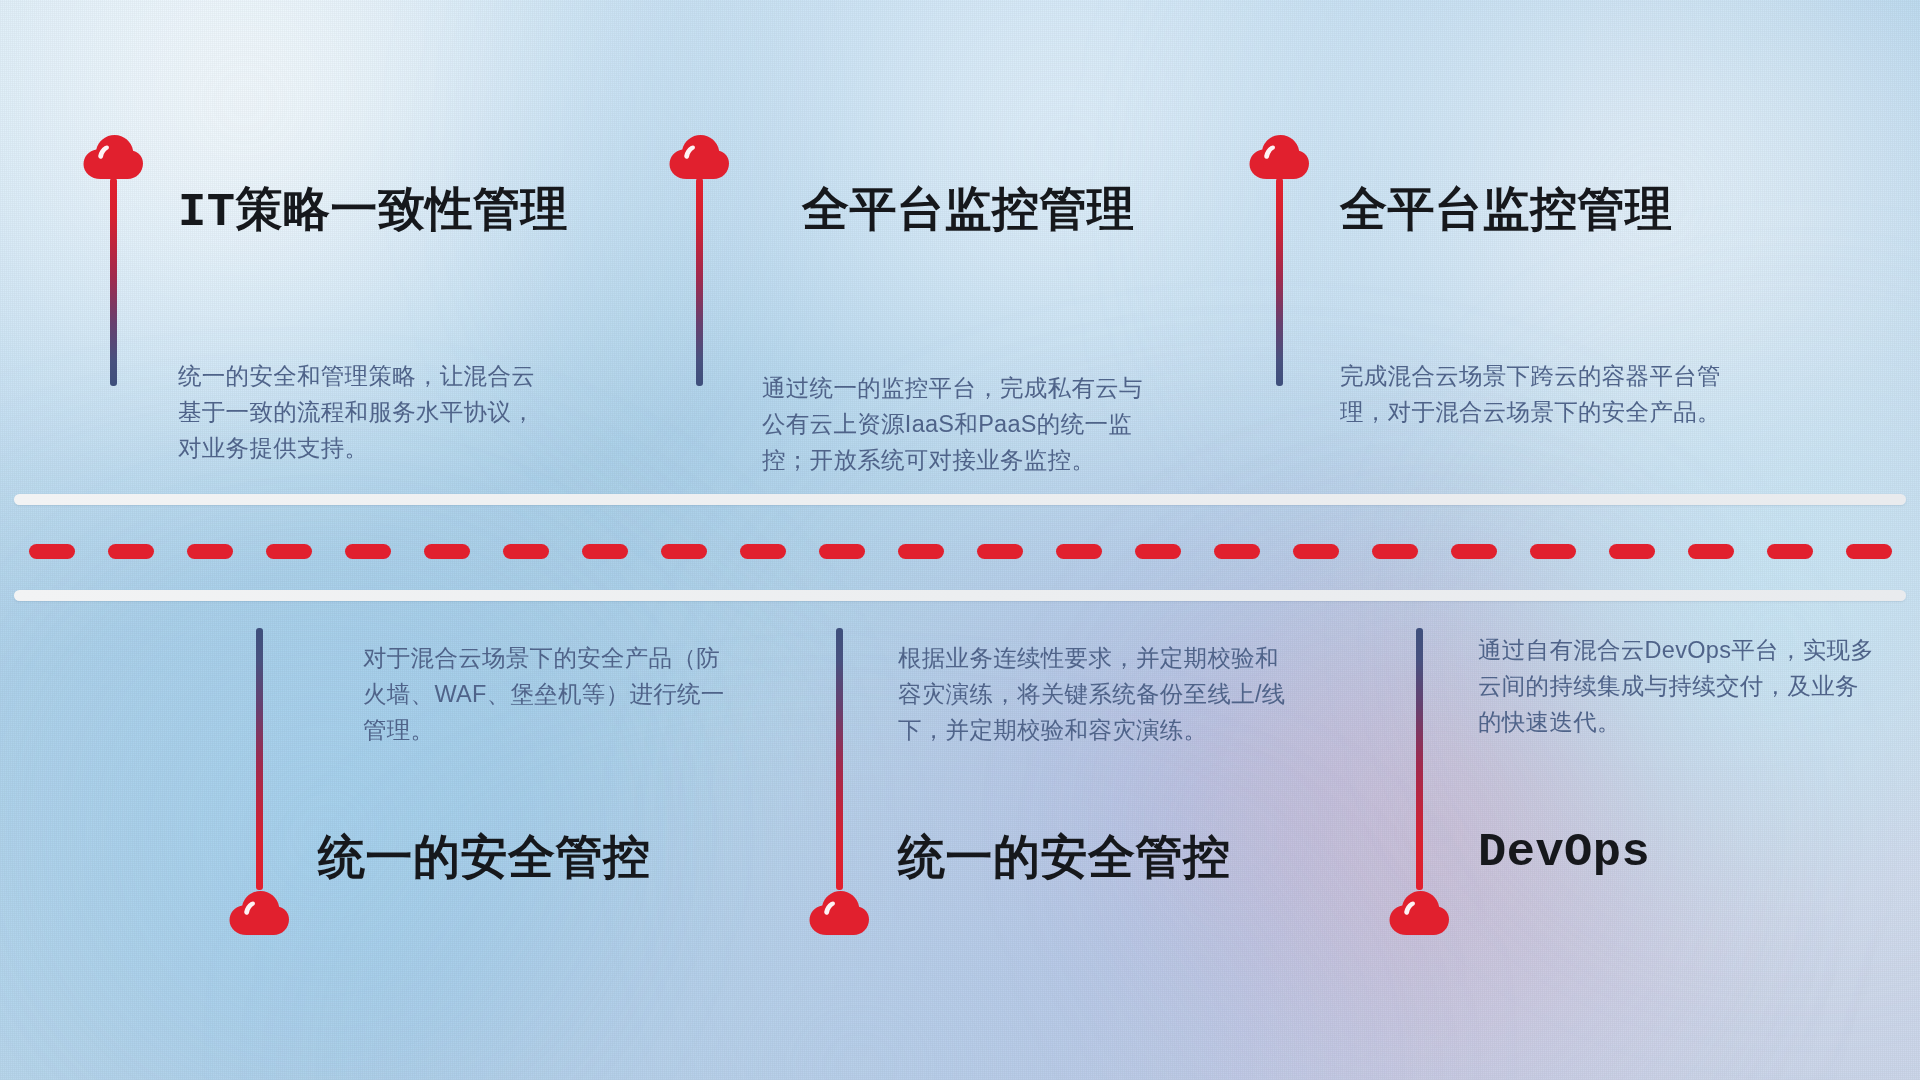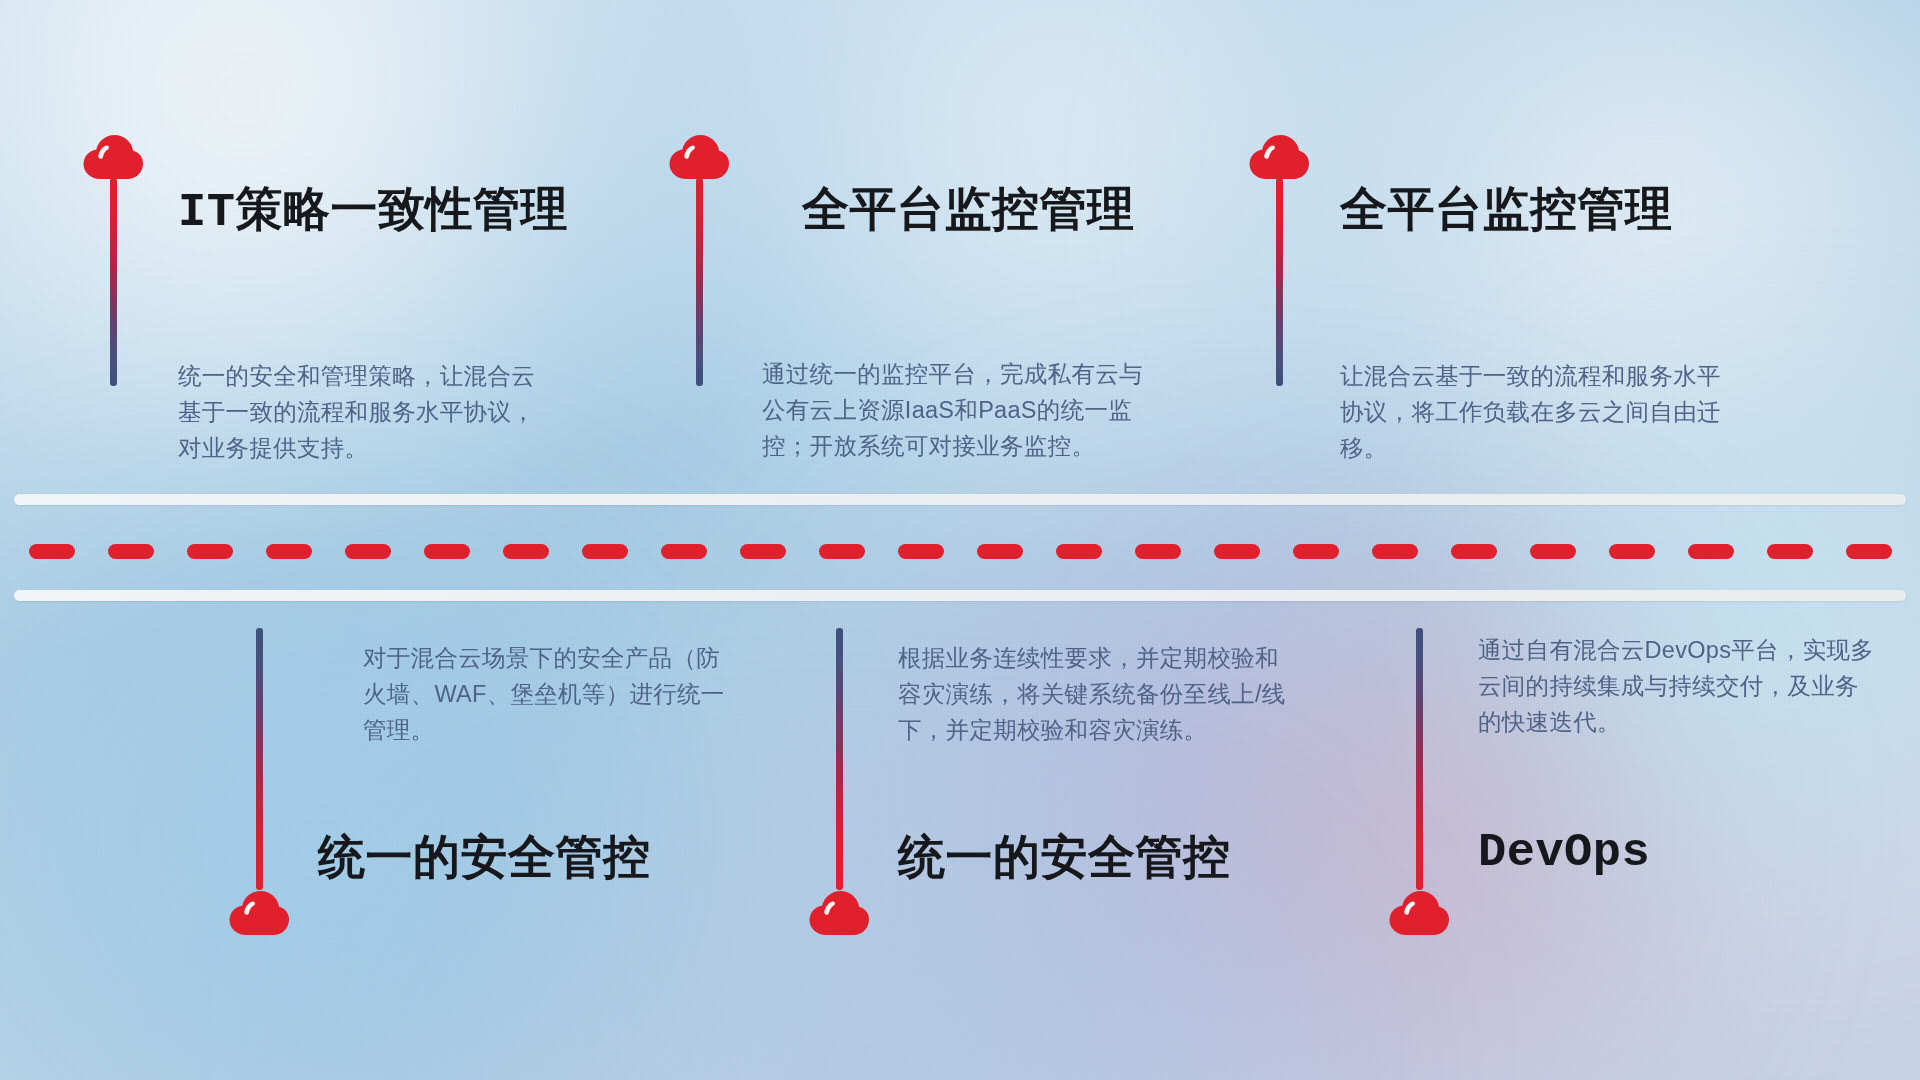--- a/index.html
+++ b/index.html
@@ -199,33 +199,33 @@
 
   <div class="col">
     <div class="cloud" style="left:668px; top:132px;">
       <svg viewBox="0 0 62 48" xmlns="http://www.w3.org/2000/svg">
         <path d="M18.5 47C8.9 47 1.5 40.6 1.5 32.2c0-7.3 5.4-13.3 12.8-14.6C16.1 9.2 23.6 3 32.6 3c9.4 0 17.2 6.9 18.5 15.8C56.9 20.2 61 25.3 61 31.4 61 39.9 54.2 47 45.5 47z" fill="#e1202e"></path>
         <path d="M22.5 14.2c-3.2 2.1-5.4 5.4-6.2 9.4-.3 1.6.6 2.9 1.9 3.1 1.4.2 2.6-.8 2.9-2.3.6-2.9 2.2-5.3 4.6-6.8 1.2-.8 1.6-2.3.9-3.4-.7-1-2.2-1-4.1 0z" fill="#ffffff" opacity="0.95"></path>
       </svg>
     </div>
     <div class="stem stem-down" style="left:696px; top:178px; height:208px;"></div>
     <div class="title" style="left:802px; top:178px;">全平台监控管理</div>
-    <div class="desc desc-wide" style="left:762px; top:356px;">通过统一的监控平台，完成私有云与公有云上资源IaaS和PaaS的统一监控；开放系统可对接业务监控。</div>
+    <div class="desc desc-wide" style="left:762px; top:370px;">通过统一的监控平台，完成私有云与公有云上资源IaaS和PaaS的统一监控；开放系统可对接业务监控。</div>
   </div>
 
   <div class="col">
     <div class="cloud" style="left:1248px; top:132px;">
       <svg viewBox="0 0 62 48" xmlns="http://www.w3.org/2000/svg">
         <path d="M18.5 47C8.9 47 1.5 40.6 1.5 32.2c0-7.3 5.4-13.3 12.8-14.6C16.1 9.2 23.6 3 32.6 3c9.4 0 17.2 6.9 18.5 15.8C56.9 20.2 61 25.3 61 31.4 61 39.9 54.2 47 45.5 47z" fill="#e1202e"></path>
         <path d="M22.5 14.2c-3.2 2.1-5.4 5.4-6.2 9.4-.3 1.6.6 2.9 1.9 3.1 1.4.2 2.6-.8 2.9-2.3.6-2.9 2.2-5.3 4.6-6.8 1.2-.8 1.6-2.3.9-3.4-.7-1-2.2-1-4.1 0z" fill="#ffffff" opacity="0.95"></path>
       </svg>
     </div>
     <div class="stem stem-down" style="left:1276px; top:178px; height:208px;"></div>
     <div class="title" style="left:1340px; top:178px;">全平台监控管理</div>
-    <div class="desc desc-wide" style="left:1340px; top:358px;">让混合云基于一致的流程和服务水平协议，将工作负载在多云之间自由迁移。</div>
+    <div class="desc desc-wide" style="left:1340px; top:358px;">完成混合云场景下跨云的容器平台管理，对于混合云场景下的安全产品。</div>
   </div>
 
   <div class="rail rail-top"></div>
   <div class="dashline" id="dashline">
       <div class="dash" style="left: 29px; background: rgb(225, 32, 46);"></div>
       <div class="dash" style="left: 108px; background: rgb(225, 32, 46);"></div>
       <div class="dash" style="left: 187px; background: rgb(225, 32, 46);"></div>
       <div class="dash" style="left: 266px; background: rgb(225, 32, 46);"></div>
       <div class="dash" style="left: 345px; background: rgb(225, 32, 46);"></div>
       <div class="dash" style="left: 424px; background: rgb(225, 32, 46);"></div>

